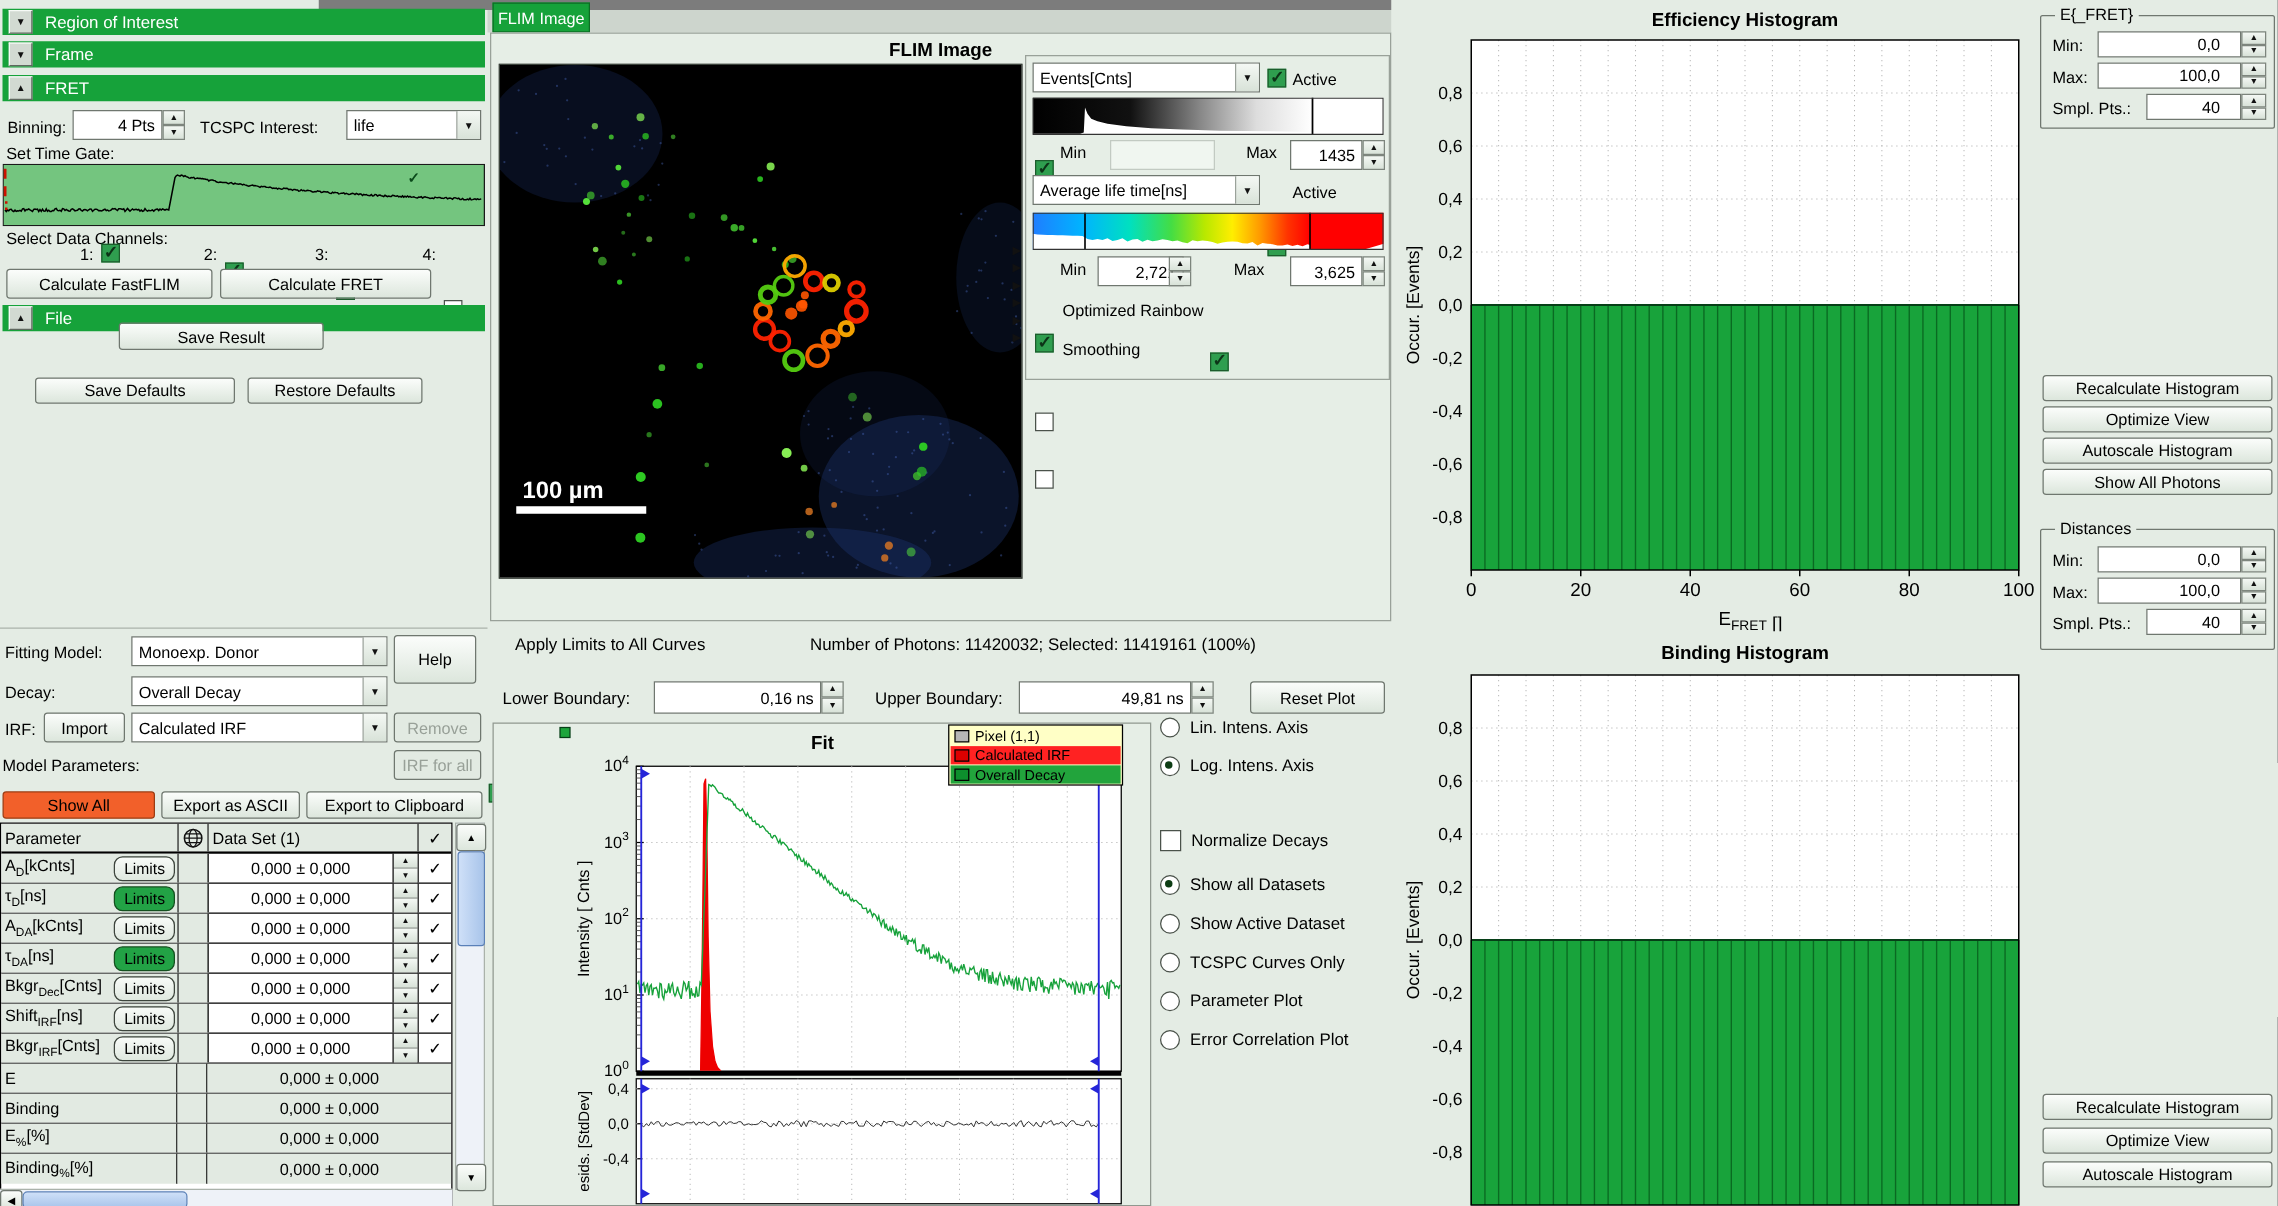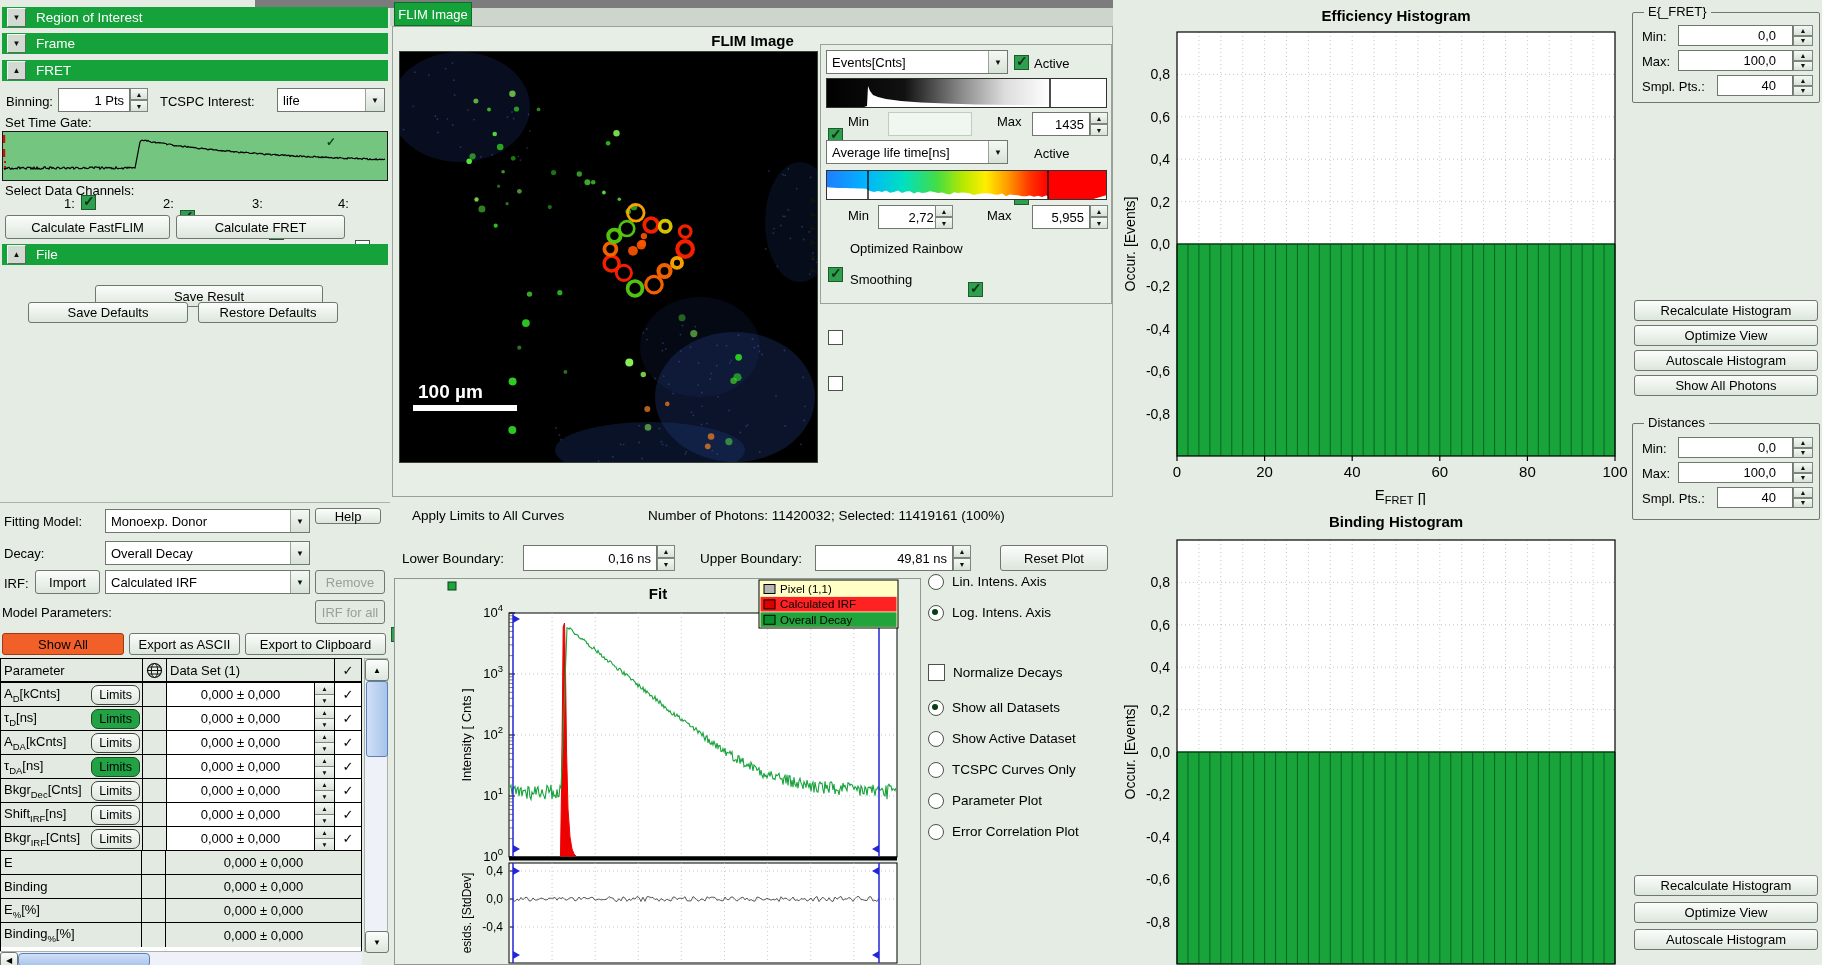--- a/index.html
+++ b/index.html
@@ -60,21 +60,21 @@
       <span class="hbtn">▼</span>
       <span>Frame</span>
     </div>
     <div class="abs ghdr" style="left:2px;top:60px;width:386px;height:21px">
       <span class="hbtn">▲</span>
       <span>FRET</span>
     </div>
 
     <span class="abs lbl" style="left:6px;top:94px">Binning:</span>
     <div class="abs field" style="left:58px;top:88px;width:72px;height:24px">
-        <span>1 Pts</span>
+        <span>4 Pts</span>
       </div>
     <div class="abs spin" style="left:130px;top:88px;height:24px">
         <div class="sb">▲</div>
         <div class="sb">▼</div>
       </div>
     <span class="abs lbl" style="left:160px;top:94px">TCSPC Interest:</span>
     <div class="abs dd" style="left:277px;top:88px;width:108px;height:24px">
       <span class="val">life</span>
         <span class="ddbtn">▼</span>
     </div>
@@ -102,32 +102,32 @@
         <div class="abs cb" style="left: 355px; top: 0px;"></div>
       </div>
 
     <div class="abs btn" style="left:5px;top:215px;width:165px;height:24px">Calculate FastFLIM</div>
     <div class="abs btn" style="left:176px;top:215px;width:169px;height:24px">Calculate FRET</div>
 
     <div class="abs ghdr" style="left:2px;top:244px;width:386px;height:21px">
       <span class="hbtn">▲</span>
       <span>File</span>
     </div>
-    <div class="abs btn" style="left:95px;top:285px;width:228px;height:22px">Save Result</div>
+    <div class="abs btn" style="left:95px;top:258px;width:164px;height:22px">Save Result</div>
     <div class="abs btn" style="left:28px;top:302px;width:160px;height:21px">Save Defaults</div>
     <div class="abs btn" style="left:198px;top:302px;width:140px;height:21px">Restore Defaults</div>
 
     <div class="abs" style="left:0;top:502px;width:390px;height:1px;background:#aab2aa"></div>
 
     <span class="abs lbl" style="left:4px;top:514px">Fitting Model:</span>
     <div class="abs dd" style="left:105px;top:509px;width:205px;height:24px">
       <span class="val">Monoexp. Donor</span>
         <span class="ddbtn">▼</span>
     </div>
-    <div class="abs btn" style="left:315px;top:508px;width:66px;height:16px">Help</div>
+    <div class="abs btn" style="left:315px;top:508px;width:66px;height:39px">Help</div>
 
     <span class="abs lbl" style="left:4px;top:546px">Decay:</span>
     <div class="abs dd" style="left:105px;top:541px;width:205px;height:24px">
       <span class="val">Overall Decay</span>
         <span class="ddbtn">▼</span>
     </div>
 
     <span class="abs lbl" style="left:4px;top:576px">IRF:</span>
     <div class="abs btn" style="left:35px;top:570px;width:65px;height:24px">Import</div>
     <div class="abs dd" style="left:105px;top:570px;width:205px;height:24px">
@@ -586,21 +586,21 @@
   <div class="abs field" style="left:878px;top:205px;width:69px;height:24px">
       <span>2,721</span>
     </div>
   <div class="abs spin" style="left:935px;top:205px;height:24px">
       <div class="sb">▲</div>
       <div class="sb">▼</div>
     </div>
   <div class="abs cb on" style="left:968px;top:207px"></div>
   <span class="abs lbl" style="left:987px;top:208px">Max</span>
   <div class="abs field" style="left:1032px;top:205px;width:58px;height:24px">
-      <span>5,955</span>
+      <span>3,625</span>
     </div>
   <div class="abs spin" style="left:1090px;top:205px;height:24px">
       <div class="sb">▲</div>
       <div class="sb">▼</div>
     </div>
 
   <div class="abs cb" style="left:828px;top:240px"></div>
   <span class="abs lbl" style="left:850px;top:241px">Optimized Rainbow</span>
   <div class="abs cb" style="left:828px;top:271px"></div>
   <span class="abs lbl" style="left:850px;top:272px">Smoothing</span>

